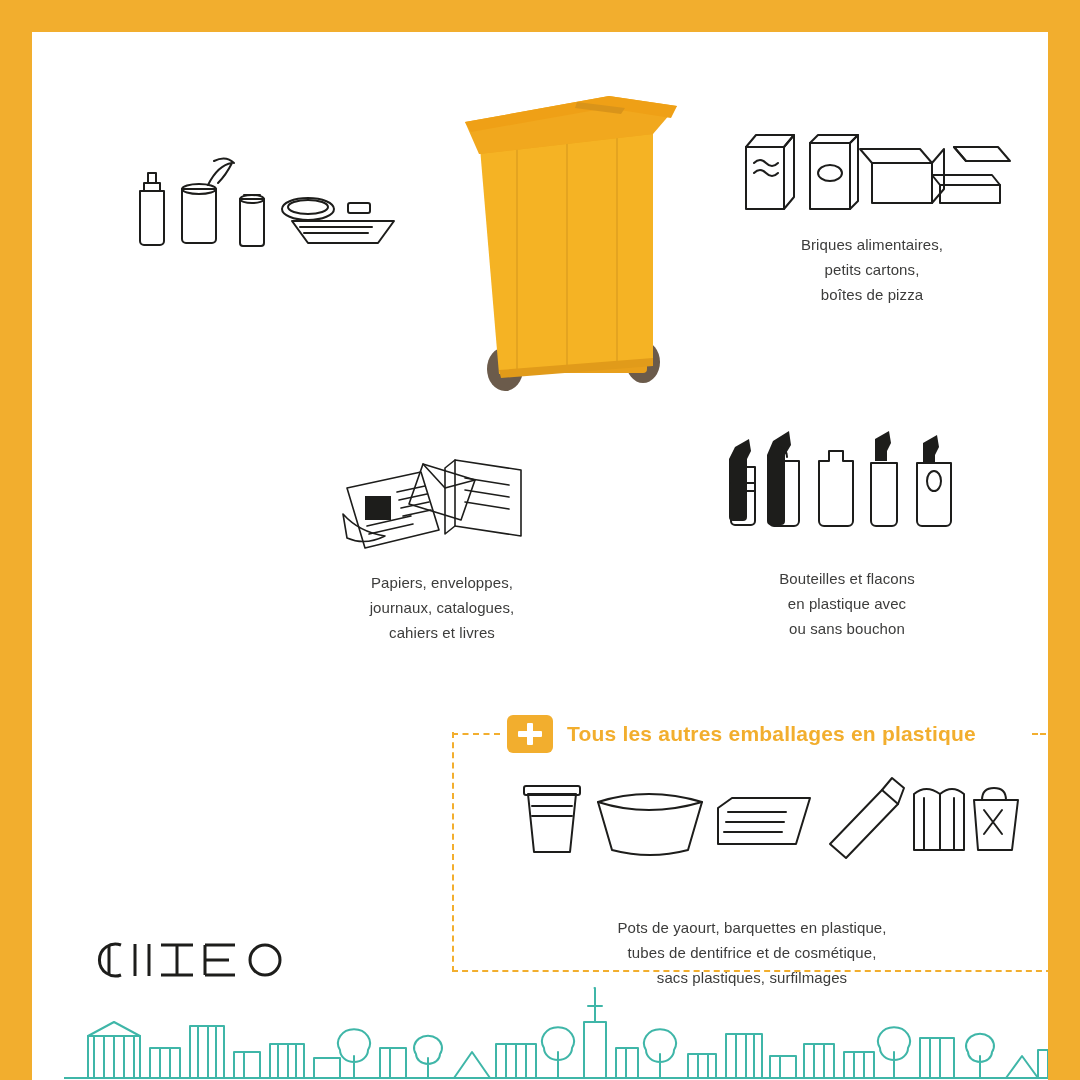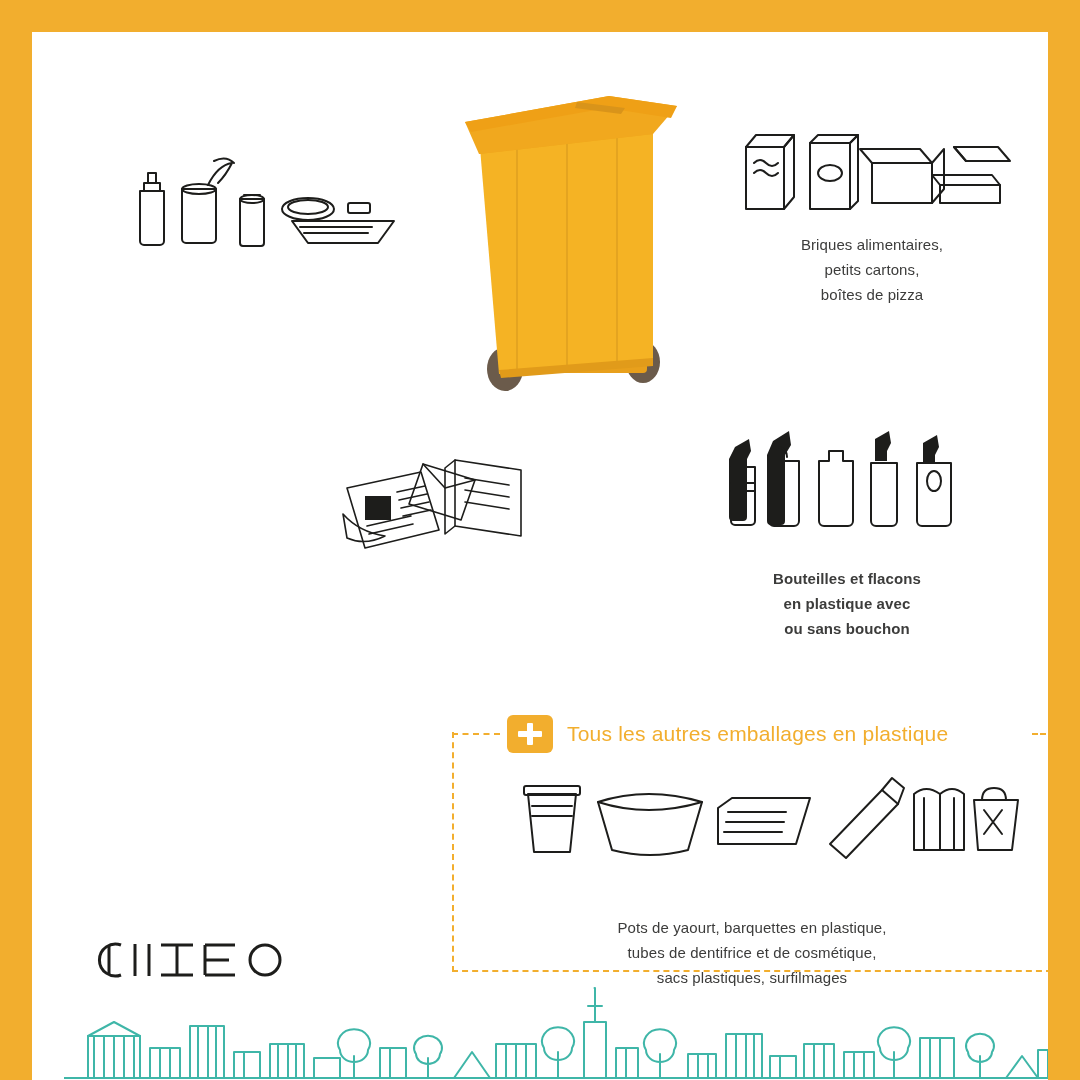--- a/index.html
+++ b/index.html
@@ -76,21 +76,21 @@
   .plus-badge::before, .plus-badge::after {
     content: "";
     position: absolute;
     background: #fff;
     border-radius: 1px;
   }
   .plus-badge::before { left: 50%; top: 8px; width: 6px; height: 22px; transform: translateX(-50%); }
   .plus-badge::after { top: 50%; left: 11px; width: 24px; height: 6px; transform: translateY(-50%); }
   .plus-title {
     color: #F2AE2E;
-    font-weight: normal;
+    font-weight: bold;
     font-size: 21px;
     letter-spacing: 0.2px;
     white-space: nowrap;
   }
   .dash-left, .dash-right {
     position: absolute;
     top: 701px;
     height: 0;
     border-top: 2px dashed #F2AE2E;
   }
@@ -232,20 +232,23 @@
           <path d="M86 12 l22 24 l30 -8"></path>
         </g>
         <g>
           <path d="M10 36 l74 -16 l18 58 l-74 18 z"></path>
           <rect x="28" y="44" width="26" height="24" fill="#1D1D1B" stroke="none"></rect>
           <path d="M60 40 l28 -6 M62 48 l28 -6 M64 56 l28 -6 M66 64 l28 -6 M30 74 l44 -10 M32 82 l44 -10"></path>
           <path d="M6 62 q16 18 42 22 q-20 10 -38 2 z"></path>
         </g>
       </svg>
     </div>
+    <div class="caption" style="left:250px; top:538px; width:320px;">Papiers, enveloppes,
+journaux, catalogues,
+cahiers et livres</div>
 
     <div class="illus" style="left:685px; top:395px; width:260px; height:130px;">
       <svg width="260" height="130" viewBox="0 0 260 130" fill="none" stroke="#1D1D1B" stroke-width="2" stroke-linejoin="round" stroke-linecap="round">
         <g>
           <path d="M18 20 l14 -8 l2 12 l-4 8 v58 a4 4 0 0 1 -4 4 h-10 a4 4 0 0 1 -4 -4 v-58 z" fill="#1D1D1B" stroke="none"></path>
           <path d="M14 40 h24 v54 a4 4 0 0 1 -4 4 h-16 a4 4 0 0 1 -4 -4 z" fill="none" stroke="#1D1D1B"></path>
           <path d="M14 56 h24 M14 64 h24"></path>
         </g>
         <g>
           <path d="M56 14 l16 -10 l2 14 l-6 10 v66 a4 4 0 0 1 -4 4 h-10 a4 4 0 0 1 -4 -4 v-66 z" fill="#1D1D1B" stroke="none"></path>
@@ -259,21 +262,21 @@
           <path d="M158 12 l14 -8 l2 12 l-4 8 v10 h-12 z" fill="#1D1D1B" stroke="none"></path>
           <path d="M154 36 h26 v58 a5 5 0 0 1 -5 5 h-16 a5 5 0 0 1 -5 -5 z"></path>
         </g>
         <g>
           <path d="M206 16 l14 -8 l2 12 l-4 8 v8 h-12 z" fill="#1D1D1B" stroke="none"></path>
           <path d="M200 36 h34 v58 a5 5 0 0 1 -5 5 h-24 a5 5 0 0 1 -5 -5 z"></path>
           <ellipse cx="217" cy="54" rx="7" ry="10"></ellipse>
         </g>
       </svg>
     </div>
-    <div class="caption" style="left:675px; top:534px; width:280px;font-weight:bold;">Bouteilles et flacons
+    <div class="caption" style="left:675px; top:534px; width:280px;">Bouteilles et flacons
 en plastique avec
 ou sans bouchon</div>
 
     <div class="dash-left"></div>
     <div class="dash-right"></div>
     <div class="plus-box"></div>
     <div class="plus-header">
       <div class="plus-badge"></div>
       <div class="plus-title">Tous les autres emballages en plastique</div>
     </div>

